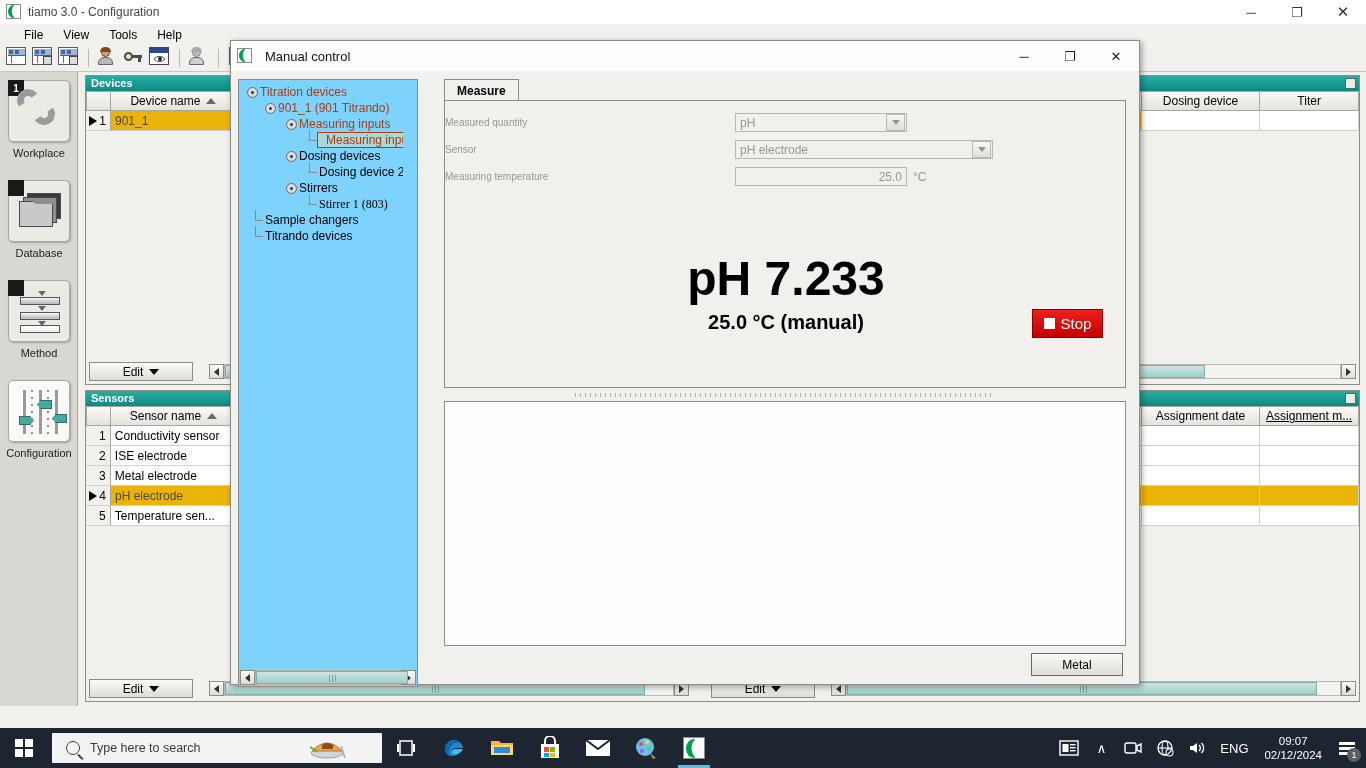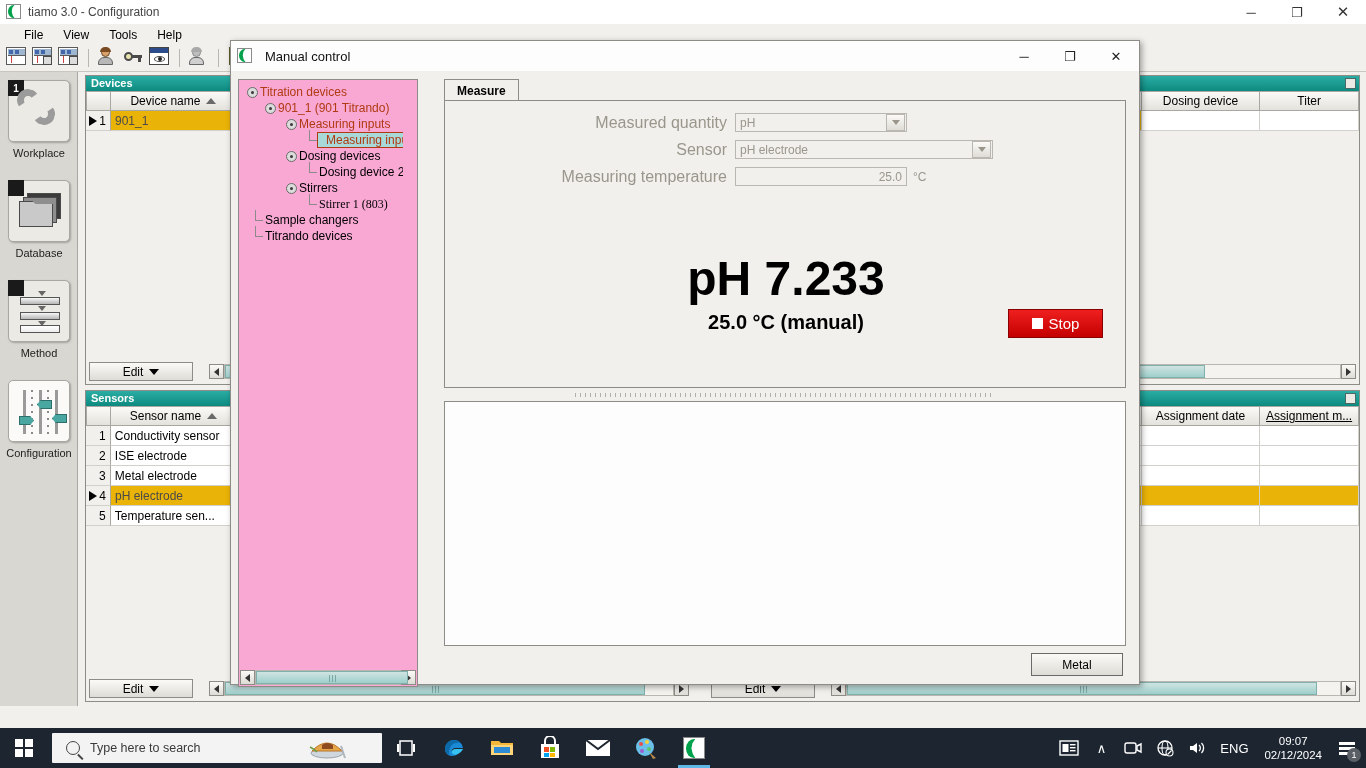--- a/index.html
+++ b/index.html
@@ -202,21 +202,21 @@
     position:absolute;left:230px;top:40px;width:910px;height:645px;
     background:#f1f0ec;border:1px solid #8e8c86;
     box-shadow:2px 2px 6px rgba(0,0,0,0.35);
   }
   .dlg-title{height:30px;background:#fdfdfd;display:flex;align-items:center;position:relative;}
   .dlg-title-text{font-size:13px;color:#111;margin-left:6px;}
   .dlg-wbtns{position:absolute;right:0;top:0;display:flex;height:30px;}
   .dlg-wbtn{width:46px;height:30px;display:flex;align-items:center;justify-content:center;font-size:13px;color:#222;}
 
   .tree-panel{position:absolute;left:7px;top:38px;width:180px;height:608px;
-    background:#f9a8d4;border:1px solid #8e8c86;}
+    background:#7dd3fc;border:1px solid #8e8c86;}
   .tree-inner{position:absolute;left:0;top:0;right:14px;bottom:18px;overflow:hidden;padding:4px 0 0 6px;}
   .tnode{display:flex;align-items:center;height:16px;font-size:12px;white-space:nowrap;}
   .tnode .lbl{padding:0 2px;}
   .tnode.red .lbl{color:#b03a12;}
   .tnode.selected .lbl{background:#a8d8d8;border:1px solid #b03a12;color:#b03a12;padding:0 8px;}
   .expander{width:11px;height:11px;border-radius:50%;border:1px solid #6a6a6a;background:#dcdcdc;
     position:relative;flex:none;}
   .expander::after{content:"";position:absolute;left:3px;top:3px;width:3px;height:3px;border-radius:50%;background:#3a3a3a;}
   .elbow{width:12px;height:16px;position:relative;flex:none;}
   .elbow::before{content:"";position:absolute;left:4px;top:-2px;width:1px;height:10px;background:#8a8a8a;}
@@ -230,36 +230,36 @@
   .tab-body{position:absolute;left:0;top:21px;width:682px;height:288px;
     background:#f1f0ec;border:1px solid #8e8c86;}
   .lower-body{position:absolute;left:0;top:322px;width:682px;height:245px;
     background:#fdfdfd;border:1px solid #8e8c86;}
   .splitter{position:absolute;left:0;top:312px;width:682px;height:8px;
     display:flex;align-items:center;justify-content:center;}
   .splitter-dots{width:420px;height:4px;
     background:repeating-linear-gradient(90deg,#b0aea8 0 1px,transparent 1px 5px);}
 
   .form-row{display:flex;align-items:center;margin-top:8px;}
-  .form-label{font-size:16px;color:#9a968c;text-align:right;padding-right:8px;}
+  .form-label{font-size:10px;color:#9a968c;text-align:left;padding-right:8px;}
   .field{height:19px;background:#f1f0ec;border:1px solid #b9b7b0;
     display:flex;align-items:center;font-size:12px;color:#9a968c;padding:0 4px;}
   .field.combo{padding:0;position:relative;}
   .field.combo .val{flex:1;padding:0 4px;display:flex;align-items:center;}
   .combo-btn{width:19px;height:17px;background:linear-gradient(180deg,#fbfaf7,#dedcd6);
     border:1px solid #b9b7b0;margin:0 1px 0 0;display:flex;align-items:center;justify-content:center;}
   .combo-caret{width:0;height:0;border-left:4px solid transparent;border-right:4px solid transparent;
     border-top:5px solid #9a968c;}
   .unit{font-size:12px;color:#9a968c;margin-left:6px;}
 
   .bigread{position:absolute;left:0;top:150px;width:682px;text-align:center;}
   .bigread .ph{font-size:48px;font-weight:bold;color:#000;letter-spacing:0px;}
   .tempread{position:absolute;left:0;top:210px;width:682px;text-align:center;
     font-size:20px;font-weight:bold;color:#000;}
-  .stop-btn{position:absolute;right:22px;top:208px;width:95px;height:29px;
+  .stop-btn{position:absolute;right:22px;top:208px;width:71px;height:29px;
     background:linear-gradient(180deg,#ef1f1f,#c40000);border:1px solid #8a0000;
     display:flex;align-items:center;justify-content:center;gap:6px;
     color:#fff;font-size:15px;}
   .stop-sq{width:11px;height:11px;background:#fff;}
 
   .close-btn-dlg{position:absolute;left:800px;top:612px;width:92px;height:23px;
     background:linear-gradient(180deg,#fbfaf7,#dedcd6);border:1px solid #6a6a6a;
     display:flex;align-items:center;justify-content:center;font-size:12px;}
 
   

